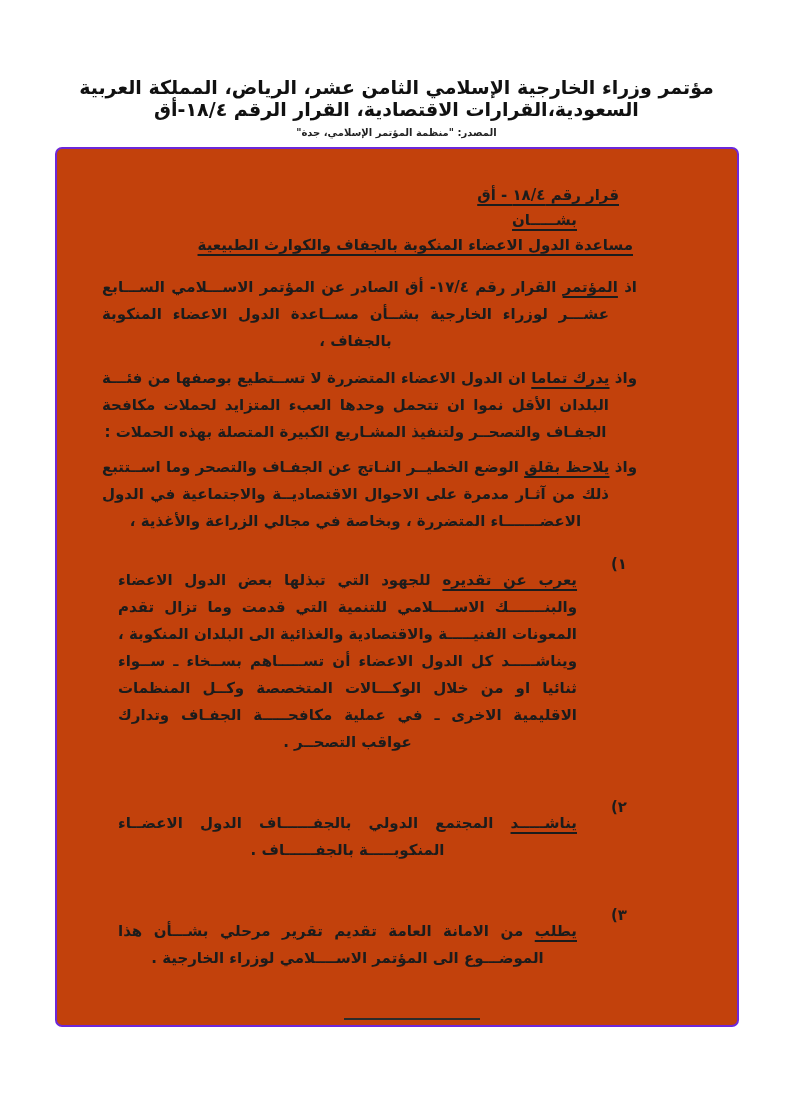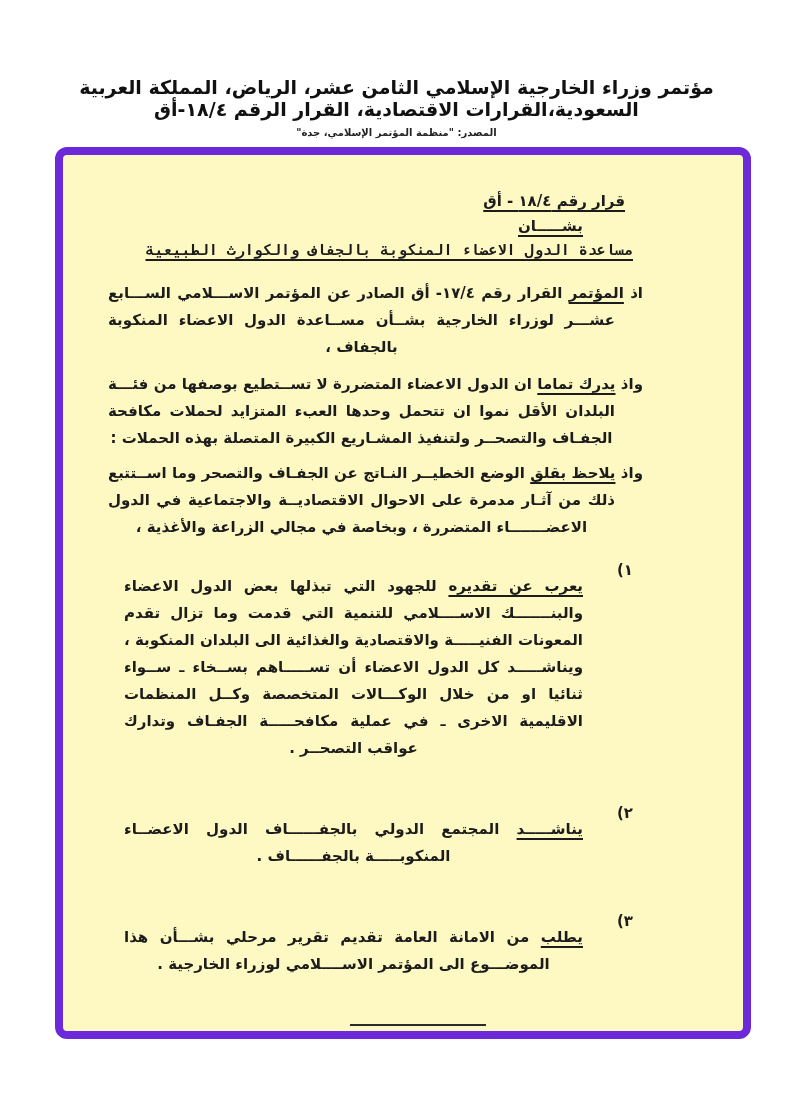--- a/index.html
+++ b/index.html
@@ -26,23 +26,23 @@
   .header-l2{
     margin-top:7px;
     font-size:10px;
     font-weight:bold;
     color:#222;
   }
   .frame{
     position:absolute;
     left:55px;top:147px;
     width:680px;height:876px;
-    border:8px solid #6d28d9;
-    border-radius:12px;
-    background:#fef9c3;
+    border:2px solid #6d28d9;
+    border-radius:7px;
+    background:#c2410c;
   }
   .doc{
     position:absolute;
     top:0;left:0;right:0;bottom:0;
     direction:rtl;
     padding:34px 100px 0 45px;
     font-weight:bold;
     font-size:15px;
     color:#1c1c1c;
   }
@@ -52,21 +52,21 @@
     text-align:right;
     white-space:nowrap;
   }
   .u{
     text-decoration:underline;
     text-underline-offset:4px;
     text-decoration-thickness:1.5px;
   }
   .tl1{margin-right:18px;}
   .tl2{margin-right:60px;}
-  .tl3{margin-right:10px;font-family:Liberation Mono, monospace;}
+  .tl3{margin-right:4px;}
   .para{
     margin:0 0 10px 0;
     line-height:27px;
     text-align:justify;
     text-align-last:center;
     padding-right:28px;
     text-indent:-28px;
   }
   .para.tight{margin-bottom:8px;}
   .items{margin-right:10px;margin-top:16px;}

